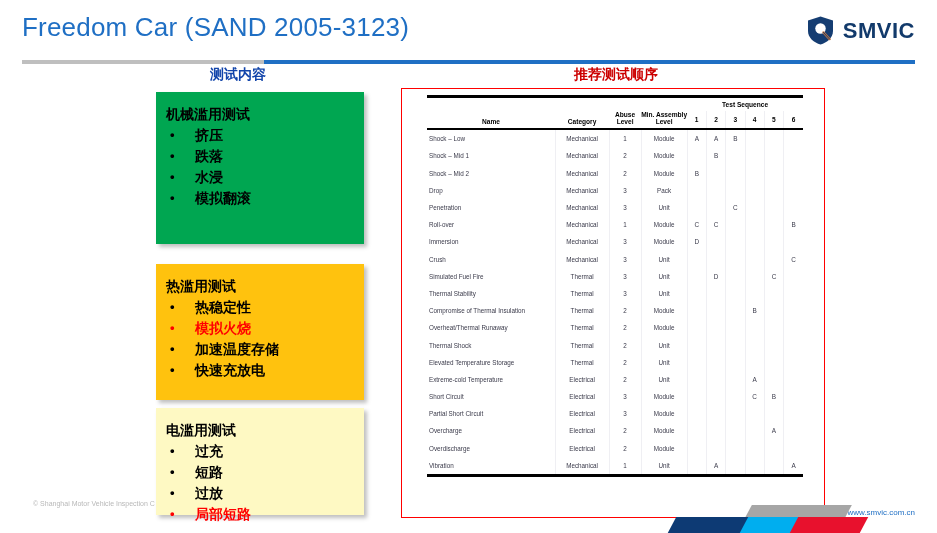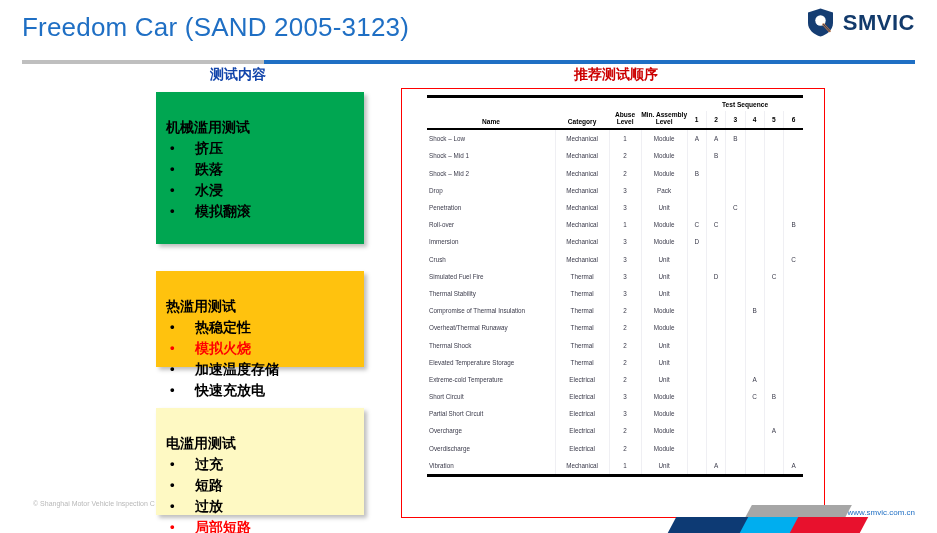--- a/index.html
+++ b/index.html
@@ -11,45 +11,45 @@
   }
   #slide{position:relative;width:937px;height:533px;}
 
   
   .slide-title{
     position:absolute;left:22px;top:12px;
     font-size:26px;color:#1F6FC4;font-weight:400;
     letter-spacing:.2px;white-space:nowrap;
   }
   .logo-wrap{
-    position:absolute;right:22px;top:8px;
+    position:absolute;right:22px;top:16px;
     display:flex;align-items:center;gap:9px;
   }
   .logo-mark{width:27px;height:29px;display:block;}
   .logo-text{font-size:22px;font-weight:bold;color:#123A6B;letter-spacing:.5px;}
 
   
   .rule-grey{position:absolute;left:22px;top:60px;width:242px;height:4px;background:#BFBFBF;}
   .rule-blue{position:absolute;left:264px;top:60px;width:651px;height:4px;background:#1F6FC4;}
 
   
   .col-head{
     position:absolute;font-weight:bold;font-size:14px;white-space:nowrap;
   }
   .col-head.left{left:210px;top:66px;color:#1144AA;}
   .col-head.right{left:535px;top:66px;color:#CC0000;margin-left:39px;}
 
   
   .cbox{
     position:absolute;left:156px;width:208px;
     box-shadow:3px 3px 4px rgba(0,0,0,.25);
-    padding:24px 0 8px 0;box-sizing:border-box;
+    padding:11px 0 8px 0;box-sizing:border-box;
   }
   .cbox.green {top:92px;height:152px;background:#00A651;}
-  .cbox.yellow{top:271px;height:96px;background:#FFC20E;}
+  .cbox.yellow{top:264px;height:136px;background:#FFC20E;}
   .cbox.blue  {top:408px;height:107px;background:#fef9c3;}
 
   .cbox .bx-title{
     font-size:14px;font-weight:bold;color:#000;
     margin:1px 0 1px 10px;line-height:20px;
   }
   .cbox ul{list-style:none;margin:0;padding:0;}
   .cbox li{
     font-size:14px;font-weight:bold;color:#000;
     line-height:21px;margin-left:10px;position:relative;padding-left:29px;

